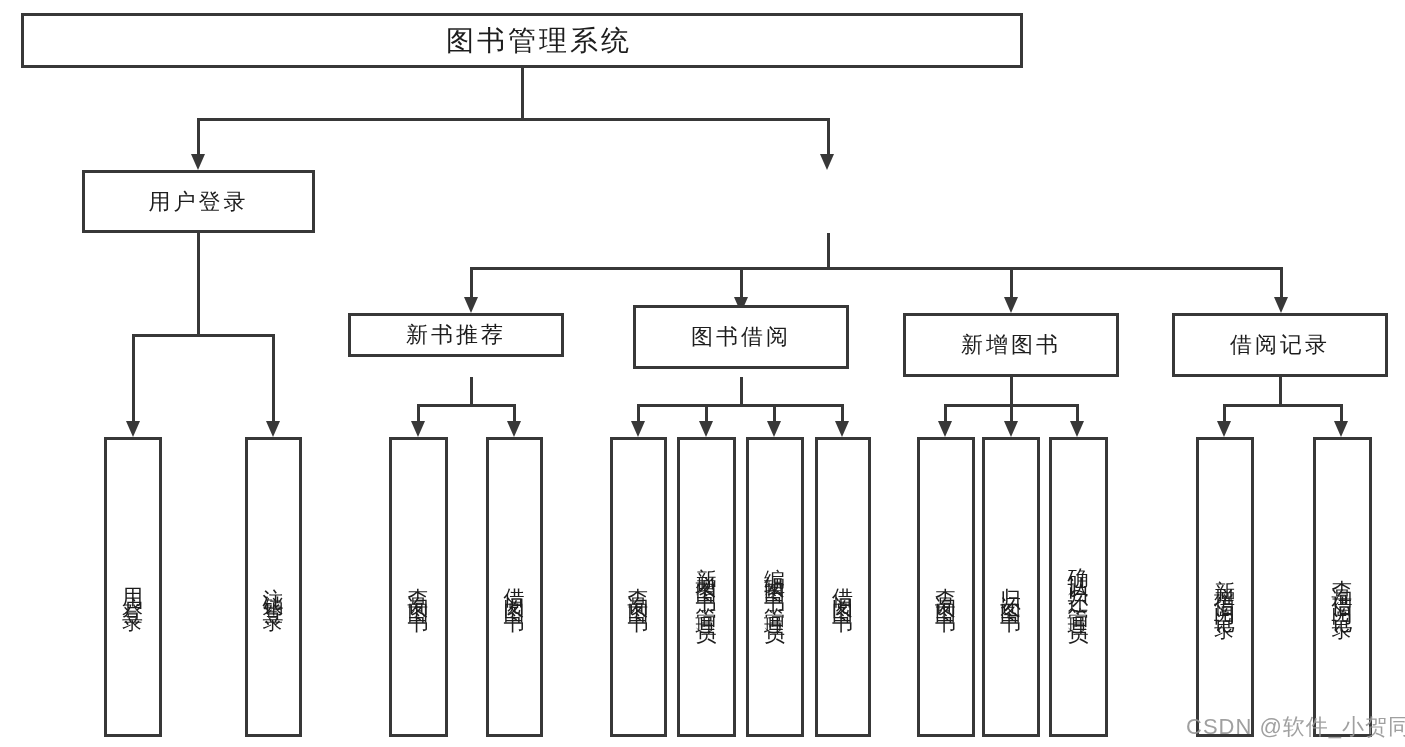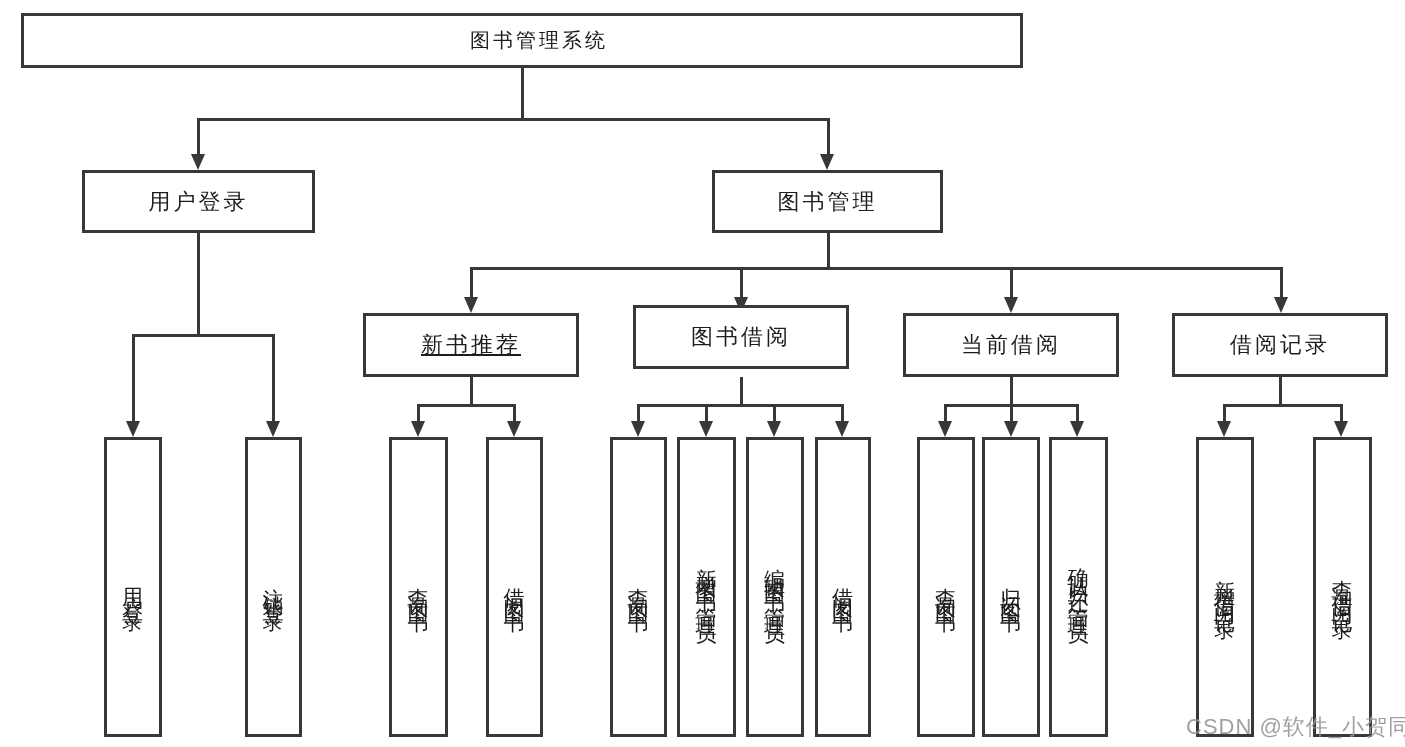--- a/index.html
+++ b/index.html
@@ -21,21 +21,21 @@
     border: 3px solid #383838;
     background: #ffffff;
     display: flex;
     align-items: center;
     justify-content: center;
     color: #1d1d1d;
     letter-spacing: 3px;
     font-size: 22px;
     white-space: nowrap;
   }
-  .node.root-node { font-size: 20px; padding-left: 34px; }
+  .node.root-node { font-size: 28px; padding-left: 34px; }
   .leaf {
     position: absolute;
     box-sizing: border-box;
     border: 3px solid #383838;
     background: #ffffff;
     display: flex;
     align-items: center;
     justify-content: center;
     top: 437px;
     height: 300px;
@@ -81,43 +81,42 @@
   <div class="node root-node" style="left:21px; top:13px; width:1002px; height:55px;">图书管理系统</div>
 
   <div class="line vline" style="left:521px; top:68px; height:52px;"></div>
   <div class="line hline" style="left:197px; top:118px; width:633px;"></div>
   <div class="line vline" style="left:197px; top:118px; height:40px;"></div>
   <div class="arrow" style="left:191px; top:154px;"></div>
   <div class="line vline" style="left:827px; top:118px; height:40px;"></div>
   <div class="arrow" style="left:820px; top:154px;"></div>
 
   <div class="node" style="left:82px; top:170px; width:233px; height:63px;">用户登录</div>
-  <div class="node" style="left:712px; top:170px; width:231px; height:63px;">图书管理</div>
 
   <div class="line vline" style="left:197px; top:233px; height:104px;"></div>
   <div class="line hline" style="left:132px; top:334px; width:143px;"></div>
   <div class="line vline" style="left:132px; top:334px; height:89px;"></div>
   <div class="arrow" style="left:126px; top:421px;"></div>
   <div class="line vline" style="left:272px; top:334px; height:89px;"></div>
   <div class="arrow" style="left:266px; top:421px;"></div>
 
   <div class="line vline" style="left:827px; top:233px; height:37px;"></div>
   <div class="line hline" style="left:470px; top:267px; width:812px;"></div>
   <div class="line vline" style="left:470px; top:267px; height:32px;"></div>
   <div class="arrow" style="left:464px; top:297px;"></div>
   <div class="line vline" style="left:740px; top:267px; height:32px;"></div>
   <div class="arrow" style="left:734px; top:297px;"></div>
   <div class="line vline" style="left:1010px; top:267px; height:32px;"></div>
   <div class="arrow" style="left:1004px; top:297px;"></div>
   <div class="line vline" style="left:1280px; top:267px; height:32px;"></div>
   <div class="arrow" style="left:1274px; top:297px;"></div>
 
-  <div class="node" style="left:363px; top:313px; width:216px; height:64px;text-decoration:underline;">新书推荐</div>
+  <div class="node" style="left:348px; top:313px; width:216px; height:44px;">新书推荐</div>
   <div class="node" style="left:633px; top:305px; width:216px; height:64px;">图书借阅</div>
-  <div class="node" style="left:903px; top:313px; width:216px; height:64px;">当前借阅</div>
+  <div class="node" style="left:903px; top:313px; width:216px; height:64px;">新增图书</div>
   <div class="node" style="left:1172px; top:313px; width:216px; height:64px;">借阅记录</div>
 
   <div class="line vline" style="left:470px; top:377px; height:30px;"></div>
   <div class="line hline" style="left:417px; top:404px; width:99px;"></div>
   <div class="line vline" style="left:417px; top:404px; height:20px;"></div>
   <div class="arrow" style="left:411px; top:421px;"></div>
   <div class="line vline" style="left:513px; top:404px; height:20px;"></div>
   <div class="arrow" style="left:507px; top:421px;"></div>
 
   <div class="line vline" style="left:740px; top:377px; height:30px;"></div>

